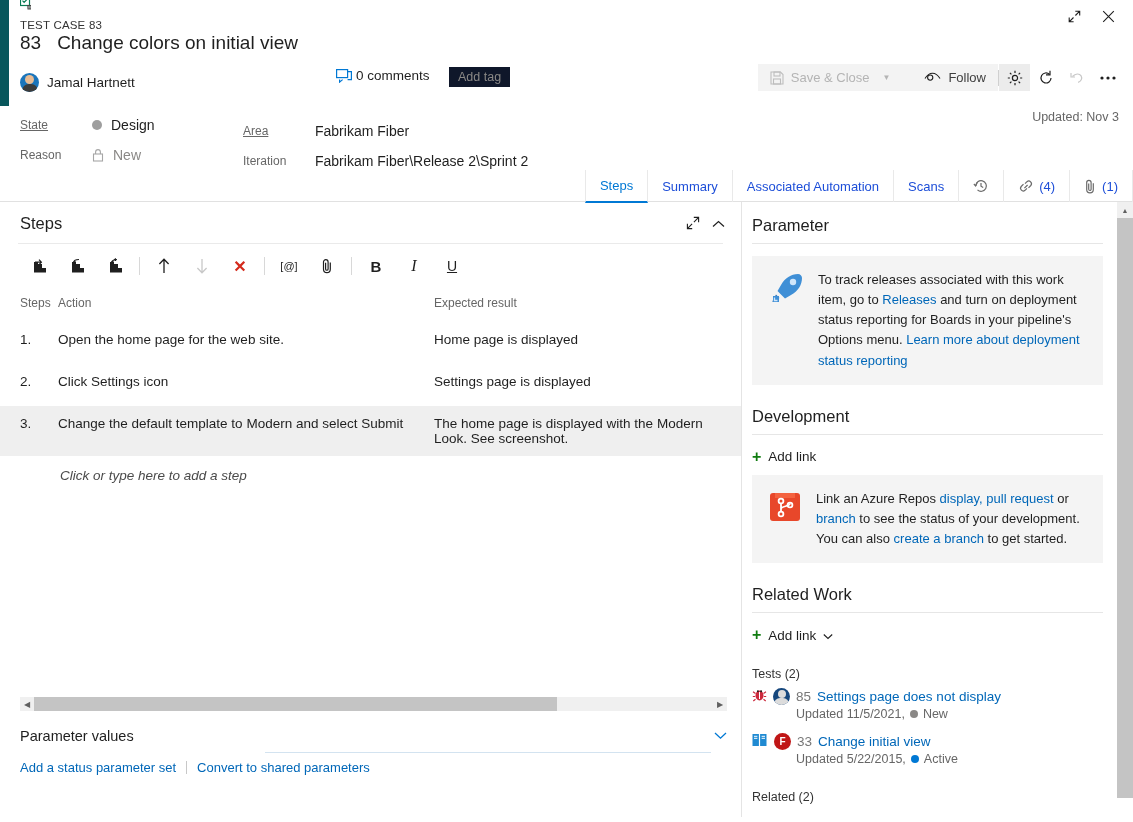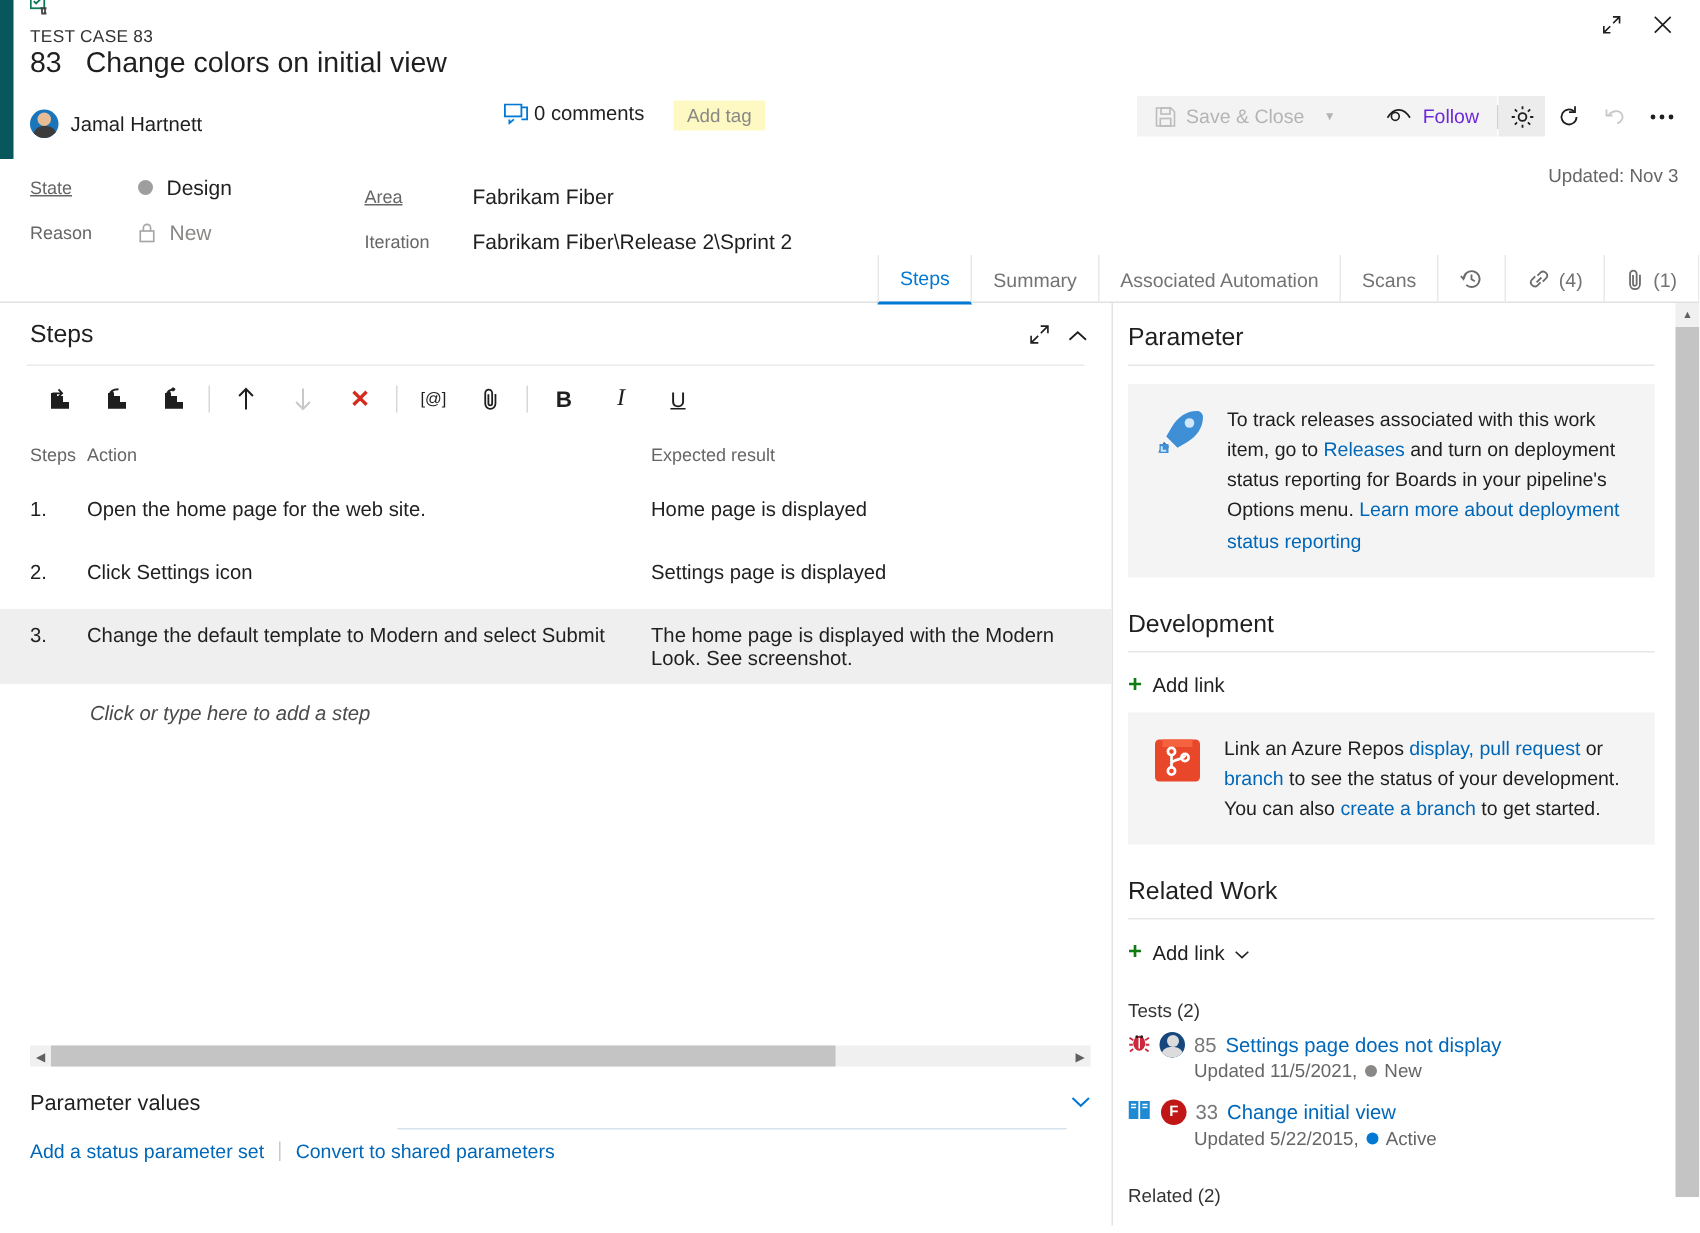--- a/index.html
+++ b/index.html
@@ -32,48 +32,48 @@
   .tool-row { display:flex; align-items:center; padding:10px 0 0 20px; height:46px; position:relative; }
   .author { display:flex; align-items:center; gap:8px; }
   .avatar { width:19px; height:19px; border-radius:50%; overflow:hidden; position:relative;
             background:#1b75bb; flex:0 0 auto; }
   .avatar .head { position:absolute; left:5px; top:2.5px; width:9px; height:9px; border-radius:50%; background:#e8bc94; }
   .avatar .body { position:absolute; left:1.5px; bottom:0; width:16px; height:8px; border-radius:7px 7px 0 0; background:#3c3c3c; }
   .author-name { font-size:13.5px; color:#1f1f1f; }
 
   .comments { position:absolute; left:336px; top:14px; display:flex; align-items:center; gap:4px; cursor:pointer; }
   .comments-txt { font-size:13.5px; color:#1f1f1f; }
-  .addtag { position:absolute; left:449px; top:13px; background:#fef9c3; color:#8a8886; font-size:12.5px;
+  .addtag { position:absolute; left:449px; top:13px; background:#0f172a; color:#8a8886; font-size:12.5px;
             padding:3px 9px; cursor:pointer; }
 
   .btn-group { position:absolute; right:10px; top:10px; display:flex; align-items:center; }
   .btn { display:flex; align-items:center; gap:7px; padding:0 12px; height:27px; font-size:13px; cursor:pointer; }
   .btn-disabled { background:#f3f3f3; color:#b4b4b4; cursor:default; }
-  .btn-follow { background:#f3f3f3; color:#6d28d9; }
+  .btn-follow { background:#f3f3f3; color:#404040; }
   .split-caret { color:#b4b4b4; font-size:8px; padding:0 10px 0 6px; }
   .vdiv { width:1px; height:16px; background:#d0d0d0; }
   .icon-btn { width:31px; height:27px; display:flex; align-items:center; justify-content:center; cursor:pointer; color:#1f1f1f; }
   .icon-btn.gearbg { background:#ececec; }
   .icon-btn.dis { color:#c8c8c8; cursor:default; }
 
   
   .fields { padding:10px 0 0 20px; position:relative; height:62px; }
   .frow { display:flex; align-items:center; height:30px; }
   .flabel { width:72px; font-size:12px; color:#666; }
   .flabel .uline { text-decoration:underline; }
   .fval { font-size:14px; display:flex; align-items:center; gap:9px; }
   .fval.dim { color:#8a8886; }
   .state-dot { width:10px; height:10px; border-radius:50%; background:#9e9e9e; display:inline-block; }
   .col2 { position:absolute; left:243px; top:16px; }
   .updated { position:absolute; right:14px; top:10px; font-size:12.5px; color:#666; }
 
   
   .tabbar { display:flex; justify-content:flex-end; border-bottom:1px solid #e1e1e1; height:32px; margin-top:8px; }
   .tab { padding:0 14px; height:32px; display:flex; align-items:center; gap:5px; font-size:13px;
-         color:#737373; cursor:pointer; border-right:1px solid #e9e9e9; }
+         color:#1d4ed8; cursor:pointer; border-right:1px solid #e9e9e9; }
   .tab:first-child { border-left:1px solid #e9e9e9; }
   .tab.active { color:#0078d4; border-bottom:2px solid #0078d4; height:33px; }
 
   
   .main { display:flex; height:615px; }
   .left-pane { width:742px; position:relative; border-right:1px solid #e4e4e4; }
   .right-pane { flex:1; position:relative; overflow:hidden; }
 
   
   .steps-hdr { display:flex; align-items:center; padding:12px 0 10px 20px; position:relative; }

